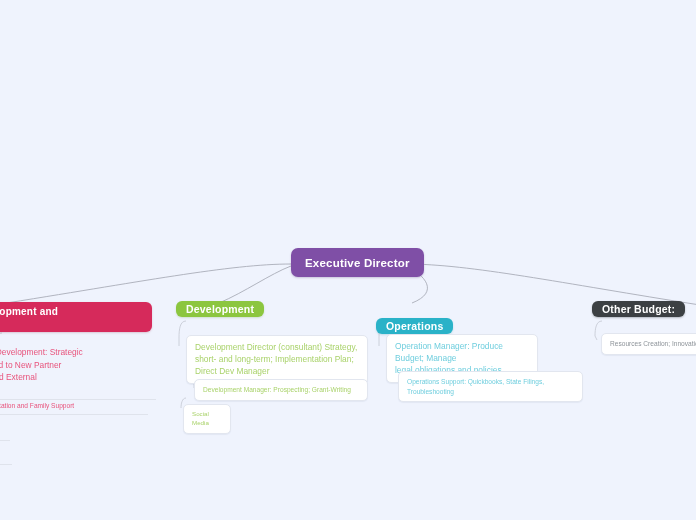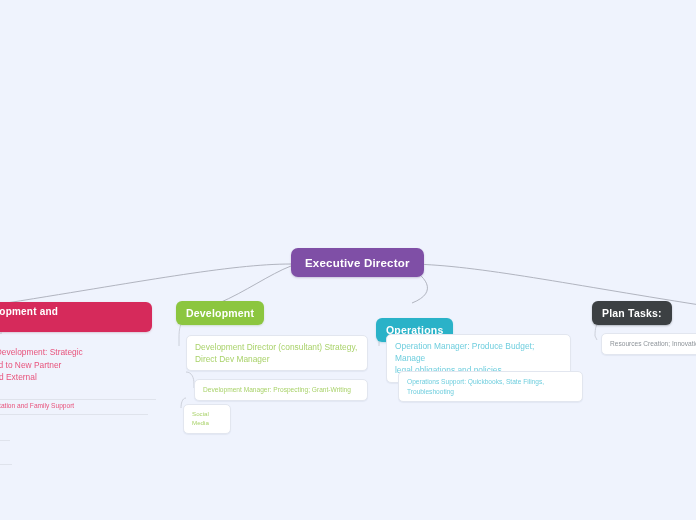--- a/index.html
+++ b/index.html
@@ -50,21 +50,21 @@
   .chip.root {
     font-size: 11.5px;
     padding: 0 14px;
     height: 29px;
     border-radius: 7px;
   }
 
   .chip.branch {
     font-size: 10.5px;
     padding: 0 10px;
-    height: 24px;
+    height: 16px;
   }
 
   
   .card {
     position: absolute;
     background: #ffffff;
     border: 1px solid #e2e6ef;
     border-radius: 5px;
     box-sizing: border-box;
     line-height: 1.45;
@@ -160,46 +160,47 @@
   <div class="rowcard lvl3 t-crimson" style="left:-74px; top:449px; width:86px;">
     <div>rnal Communications</div>
   </div>
 
   <div class="chip branch c-green" style="left:176px; top:301px;">
     <span>Development</span>
   </div>
 
   <div class="card lvl2 t-green" style="left:186px; top:335px; width:182px;">
     <div>Development Director (consultant) Strategy,</div>
+    <div>short- and long-term; Implementation Plan;</div>
     <div>Direct Dev Manager</div>
   </div>
 
   <div class="card lvl3 t-green" style="left:194px; top:379px; width:174px;">
     <div>Development Manager: Prospecting; Grant-Writing</div>
   </div>
 
   <div class="card lvl4 t-green" style="left:183px; top:404px; width:48px;">
     <div>Social Media</div>
   </div>
 
   <div class="chip branch c-cyan" style="left:376px; top:318px;">
     <span>Operations</span>
   </div>
 
-  <div class="card lvl2 t-cyan" style="left:386px; top:334px; width:185px;">
+  <div class="card lvl2 t-cyan" style="left:386px; top:334px; width:152px;">
     <div>Operation Manager: Produce Budget; Manage</div>
     <div>legal obligations and policies</div>
   </div>
 
   <div class="card lvl3 t-cyan" style="left:398px; top:371px; width:185px;">
     <div>Operations Support: Quickbooks, State Filings,</div>
     <div>Troubleshooting</div>
   </div>
 
   <div class="chip branch c-dark" style="left:592px; top:301px;">
-    <span>Plan Tasks:</span>
+    <span>Other Budget:</span>
   </div>
 
   <div class="card lvl3 t-dark" style="left:601px; top:333px; width:118px;">
     <div style="white-space:nowrap;">Resources Creation; Innovation</div>
   </div>
 
 </div>
 
 </body></html>

